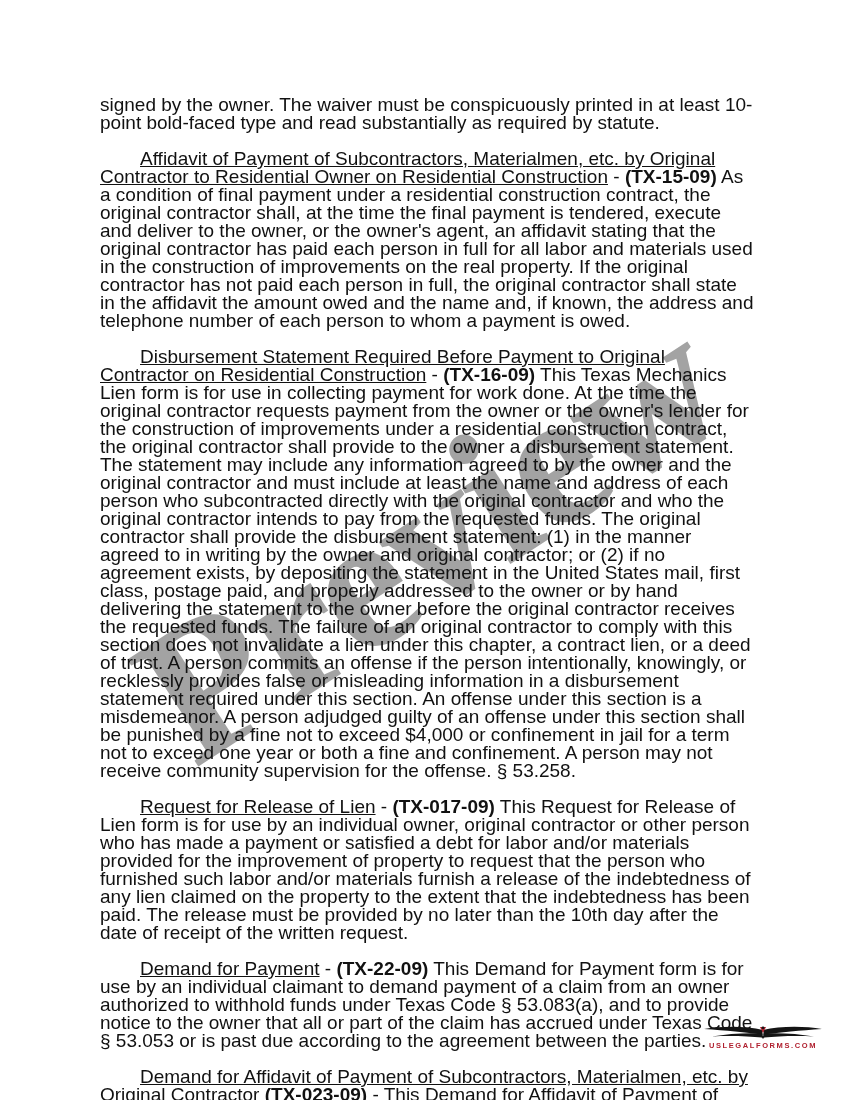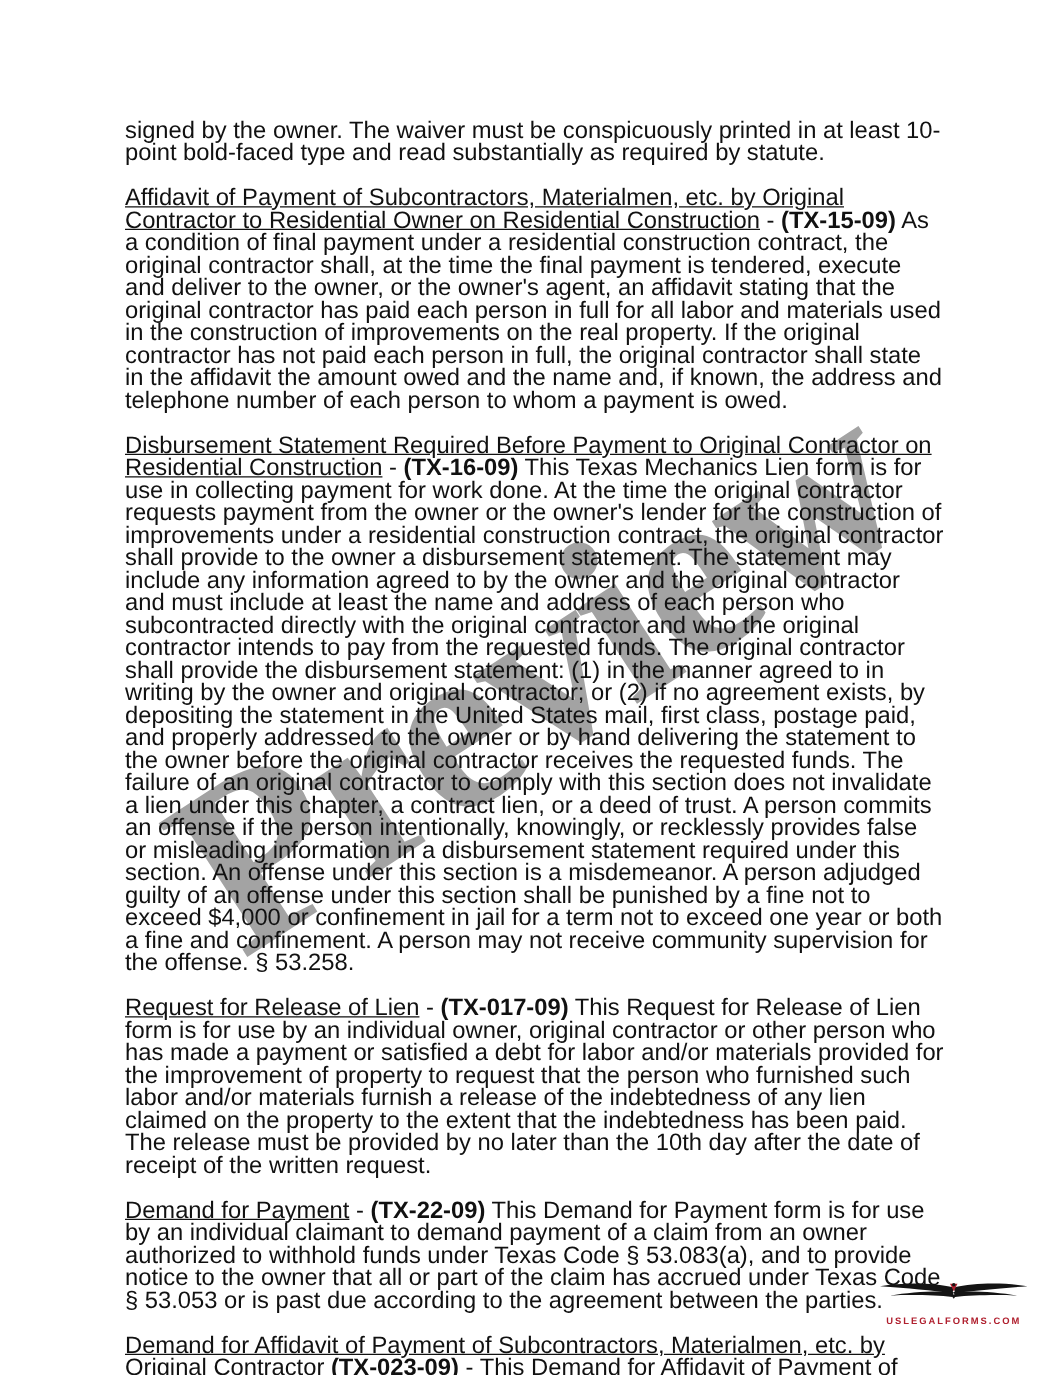--- a/index.html
+++ b/index.html
@@ -29,21 +29,21 @@
   .doc {
     position: absolute;
     left: 100px;
     top: 96px;
     width: 655px;
     z-index: 1;
     font-size: 19px;
     line-height: 18px;
   }
   .para { margin: 0 0 18px 0; }
-  .heading { text-decoration: underline; }
+  .heading { text-decoration: underline; margin-left: 40px; }
   .code { font-weight: bold; margin-top: 16px; }
   .logo {
     position: absolute;
     left: 693px;
     top: 1026px;
     width: 140px;
     text-align: center;
     z-index: 1;
   }
   .wordmark {
@@ -53,21 +53,21 @@
     line-height: 26px;
   }
   .wordmark .big { font-size: 27px; letter-spacing: 1px; }
   .wordmark .small { font-size: 20px; letter-spacing: 1px; }
   .wordmark sup { font-size: 8px; vertical-align: 14px; }
   .wings { display: block; margin: 0 auto; }
   .sitename {
     font-size: 7.5px;
     font-weight: bold;
     letter-spacing: 1.6px;
-    margin-top: 12px;
+    margin-top: 1px;
   }
 </style>
 </head>
 <body>
 
 <div class="page">
 
   <div class="watermark">Preview</div>
 
   <div class="doc">

